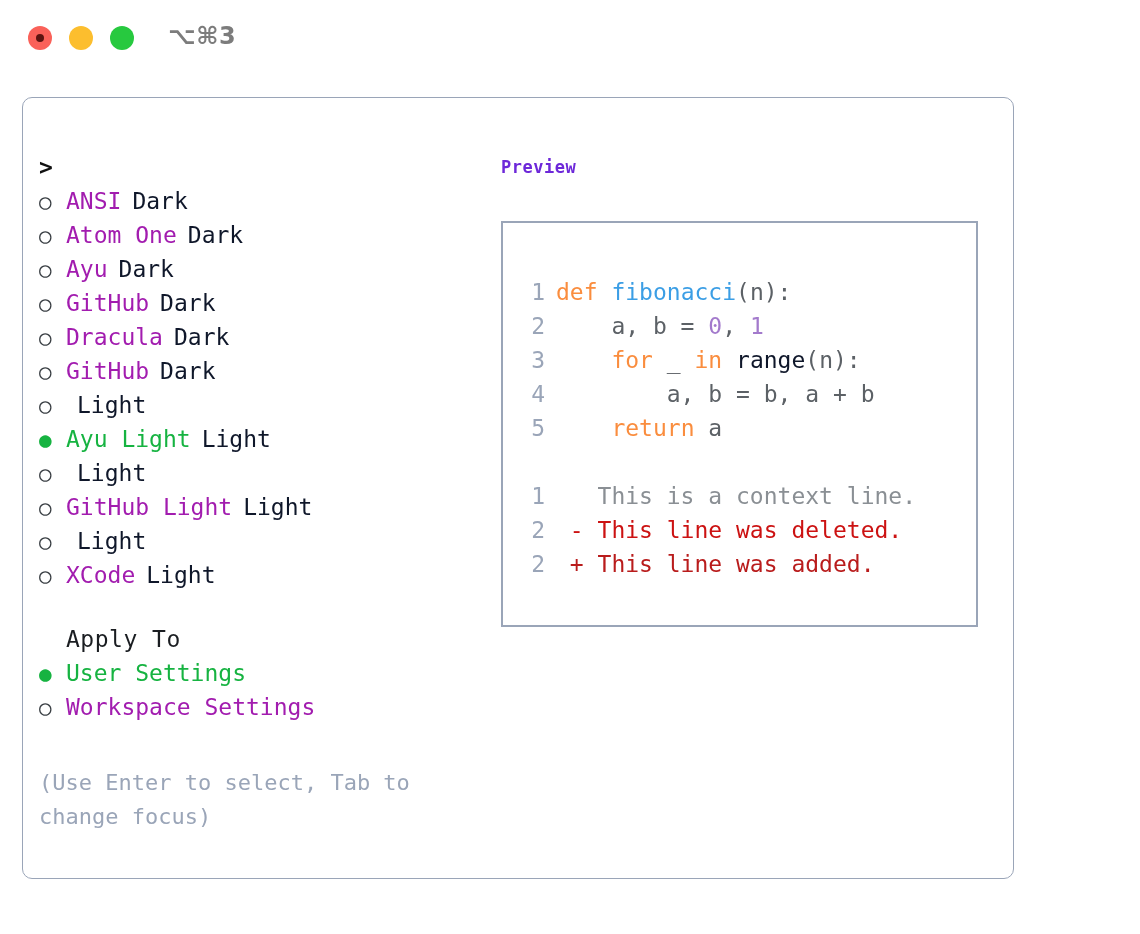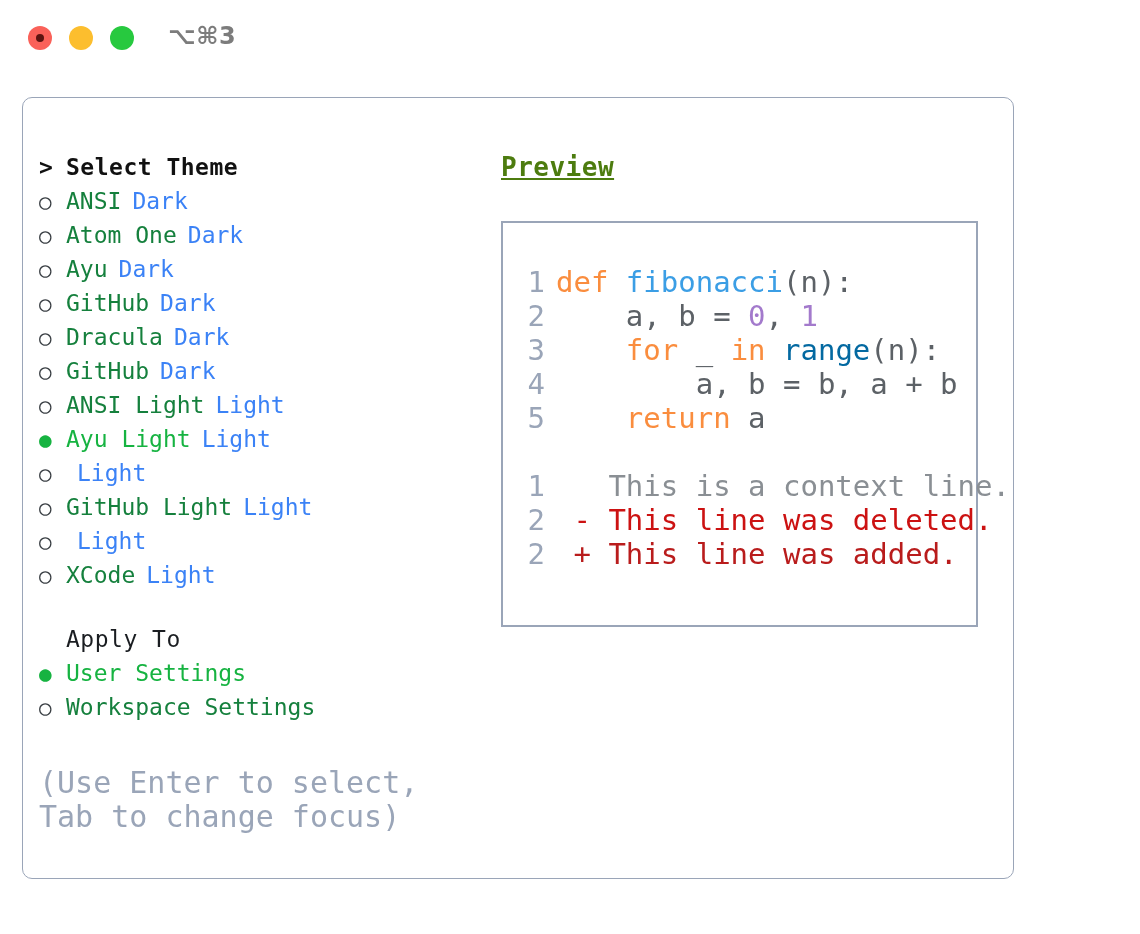--- a/index.html
+++ b/index.html
@@ -124,98 +124,97 @@
 
   .marker {
     display: inline-block;
     width: 27px;
     flex: 0 0 27px;
     color: #3a3f44;
     font-size: 21px;
   }
   .marker.sel { color: #16b341; }
 
-  .label { color: #15803d; }
+  .label { color: #a21caf; }
   .label.sel { color: #16b341; }
 
   .tag {
-    color: #3b82f6;
+    color: #0f172a;
     margin-left: 11px;
   }
 
   .section-header {
     color: #1a1d21;
     letter-spacing: 0.5px;
   }
   .section-header .caret {
     display: inline-block;
     width: 27px;
   }
 
   .spacer-sm { height: 30px; }
   .spacer-md { height: 34px; }
 
   .hint {
     margin-top: 8px;
-    font-size: 30px;
+    font-size: 22px;
     line-height: 34px;
     color: #9aa5b8;
     width: 400px;
   }
 
   
   .right-col {
     position: absolute;
     left: 478px;
     top: 52px;
     width: 500px;
   }
 
   .preview-title {
-    font-size: 26px;
+    font-size: 17px;
     font-weight: bold;
-    color: #4d7c0f;
+    color: #6d28d9;
     letter-spacing: 0.5px;
     height: 34px;
     line-height: 34px;
-    text-decoration: underline;
   }
 
   .preview-box {
     margin-top: 37px;
     width: 477px;
     height: 406px;
     border: 2px solid #9aa5b8;
     box-sizing: border-box;
     background: #ffffff;
     position: relative;
   }
 
   .code {
     position: absolute;
     left: 18px;
-    top: 42px;
-    font-size: 29px;
+    top: 52px;
+    font-size: 23px;
     line-height: 34px;
     white-space: pre;
   }
 
   .code-line { display: block; height: 34px; }
 
   .ln {
     display: inline-block;
     width: 24px;
     text-align: right;
     color: #9aa5b8;
     margin-right: 11px;
   }
 
   .kw   { color: #fa8d3e; }
   .fn   { color: #3b9ee5; }
-  .bi   { color: #0369a1; }
+  .bi   { color: #0f172a; }
   .num  { color: #a37acc; }
   .pl   { color: #5c6166; }
   .ctx  { color: #8a8f94; }
   .del  { color: #cc1212; text-align: center; }
   .add  { color: #b91c1c; }
 
   .blank-line { display: block; height: 34px; }
 </style>
 </head>
 <body>
@@ -231,21 +230,20 @@
     <div class="shortcut">⌥⌘3</div>
   </div>
 
   <div class="panel">
     <div class="columns">
 
       <div class="left-col">
 
         <div class="row list-header">
           <span class="caret">&gt;</span>
-          <span>Select Theme</span>
         </div>
 
         <div id="theme-items">
             <div class="row">
               <span class="marker">○</span>
               <span class="label">ANSI</span>
               <span class="tag">Dark</span>
             </div>
             <div class="row">
               <span class="marker">○</span>
@@ -267,21 +265,20 @@
               <span class="label">Dracula</span>
               <span class="tag">Dark</span>
             </div>
             <div class="row">
               <span class="marker">○</span>
               <span class="label">GitHub</span>
               <span class="tag">Dark</span>
             </div>
             <div class="row">
               <span class="marker">○</span>
-              <span class="label">ANSI Light</span>
               <span class="tag">Light</span>
             </div>
             <div class="row">
               <span class="marker sel">●</span>
               <span class="label sel">Ayu Light</span>
               <span class="tag">Light</span>
             </div>
             <div class="row">
               <span class="marker">○</span>
               <span class="tag">Light</span>

